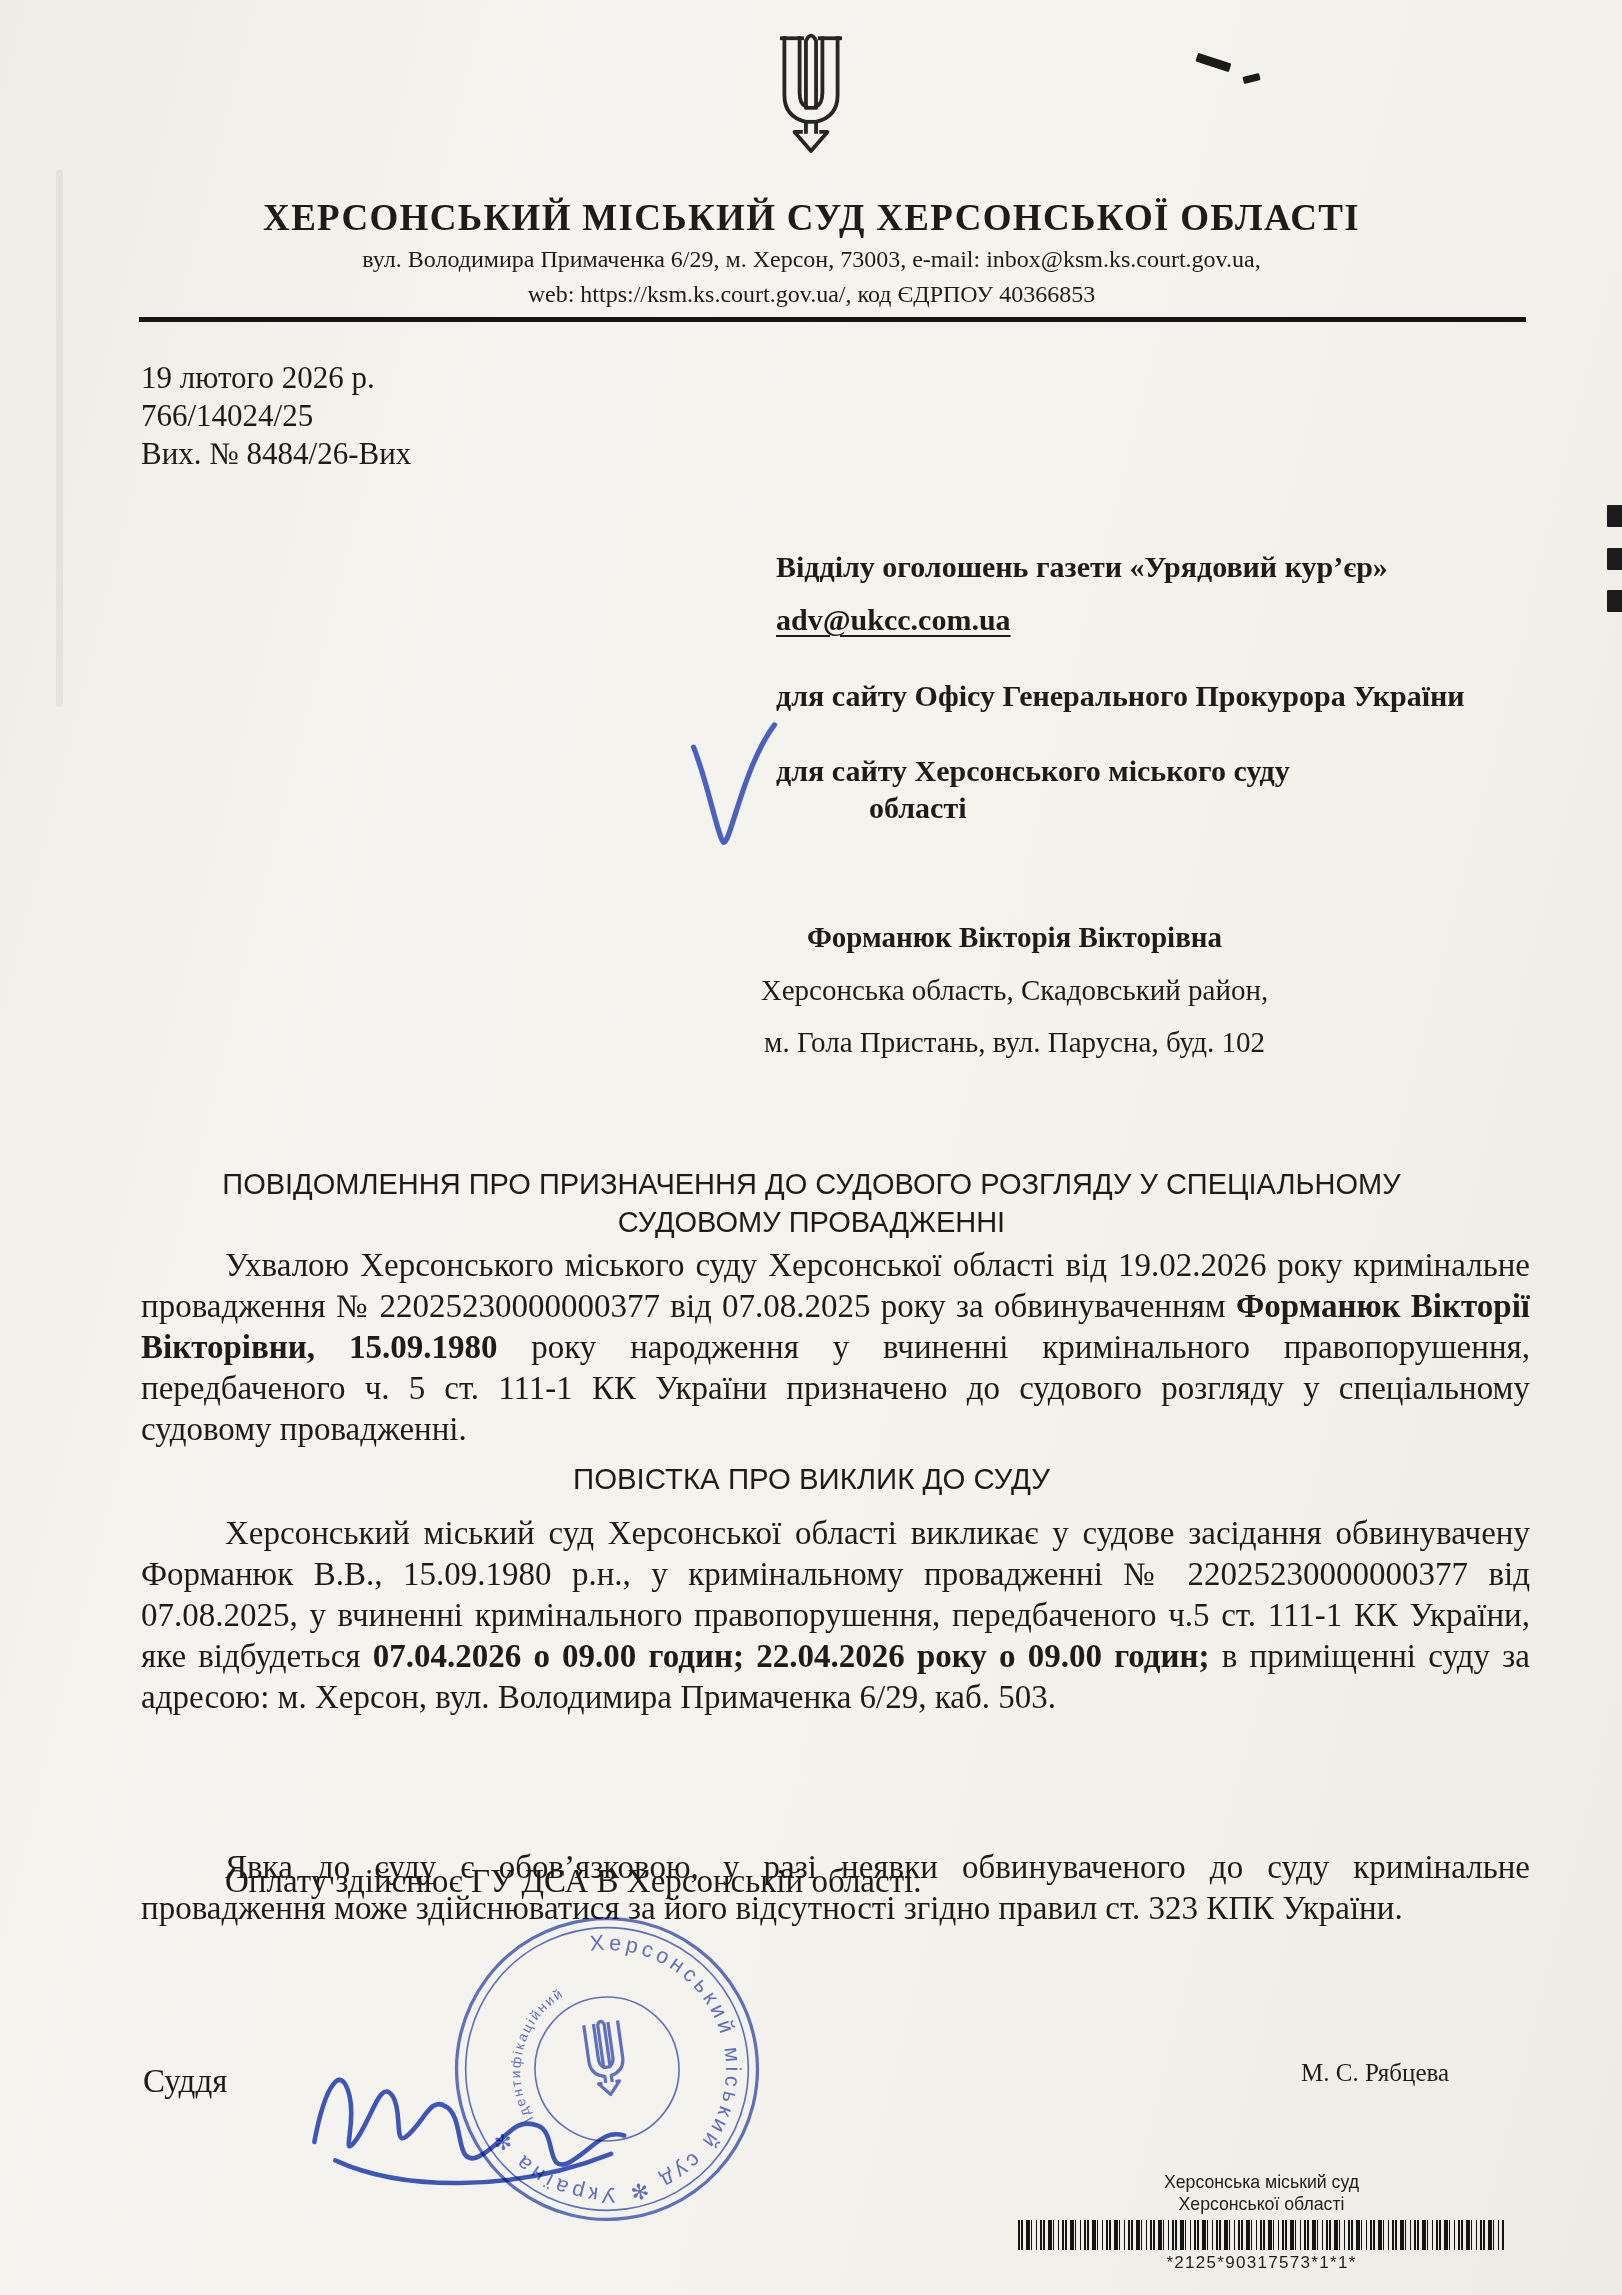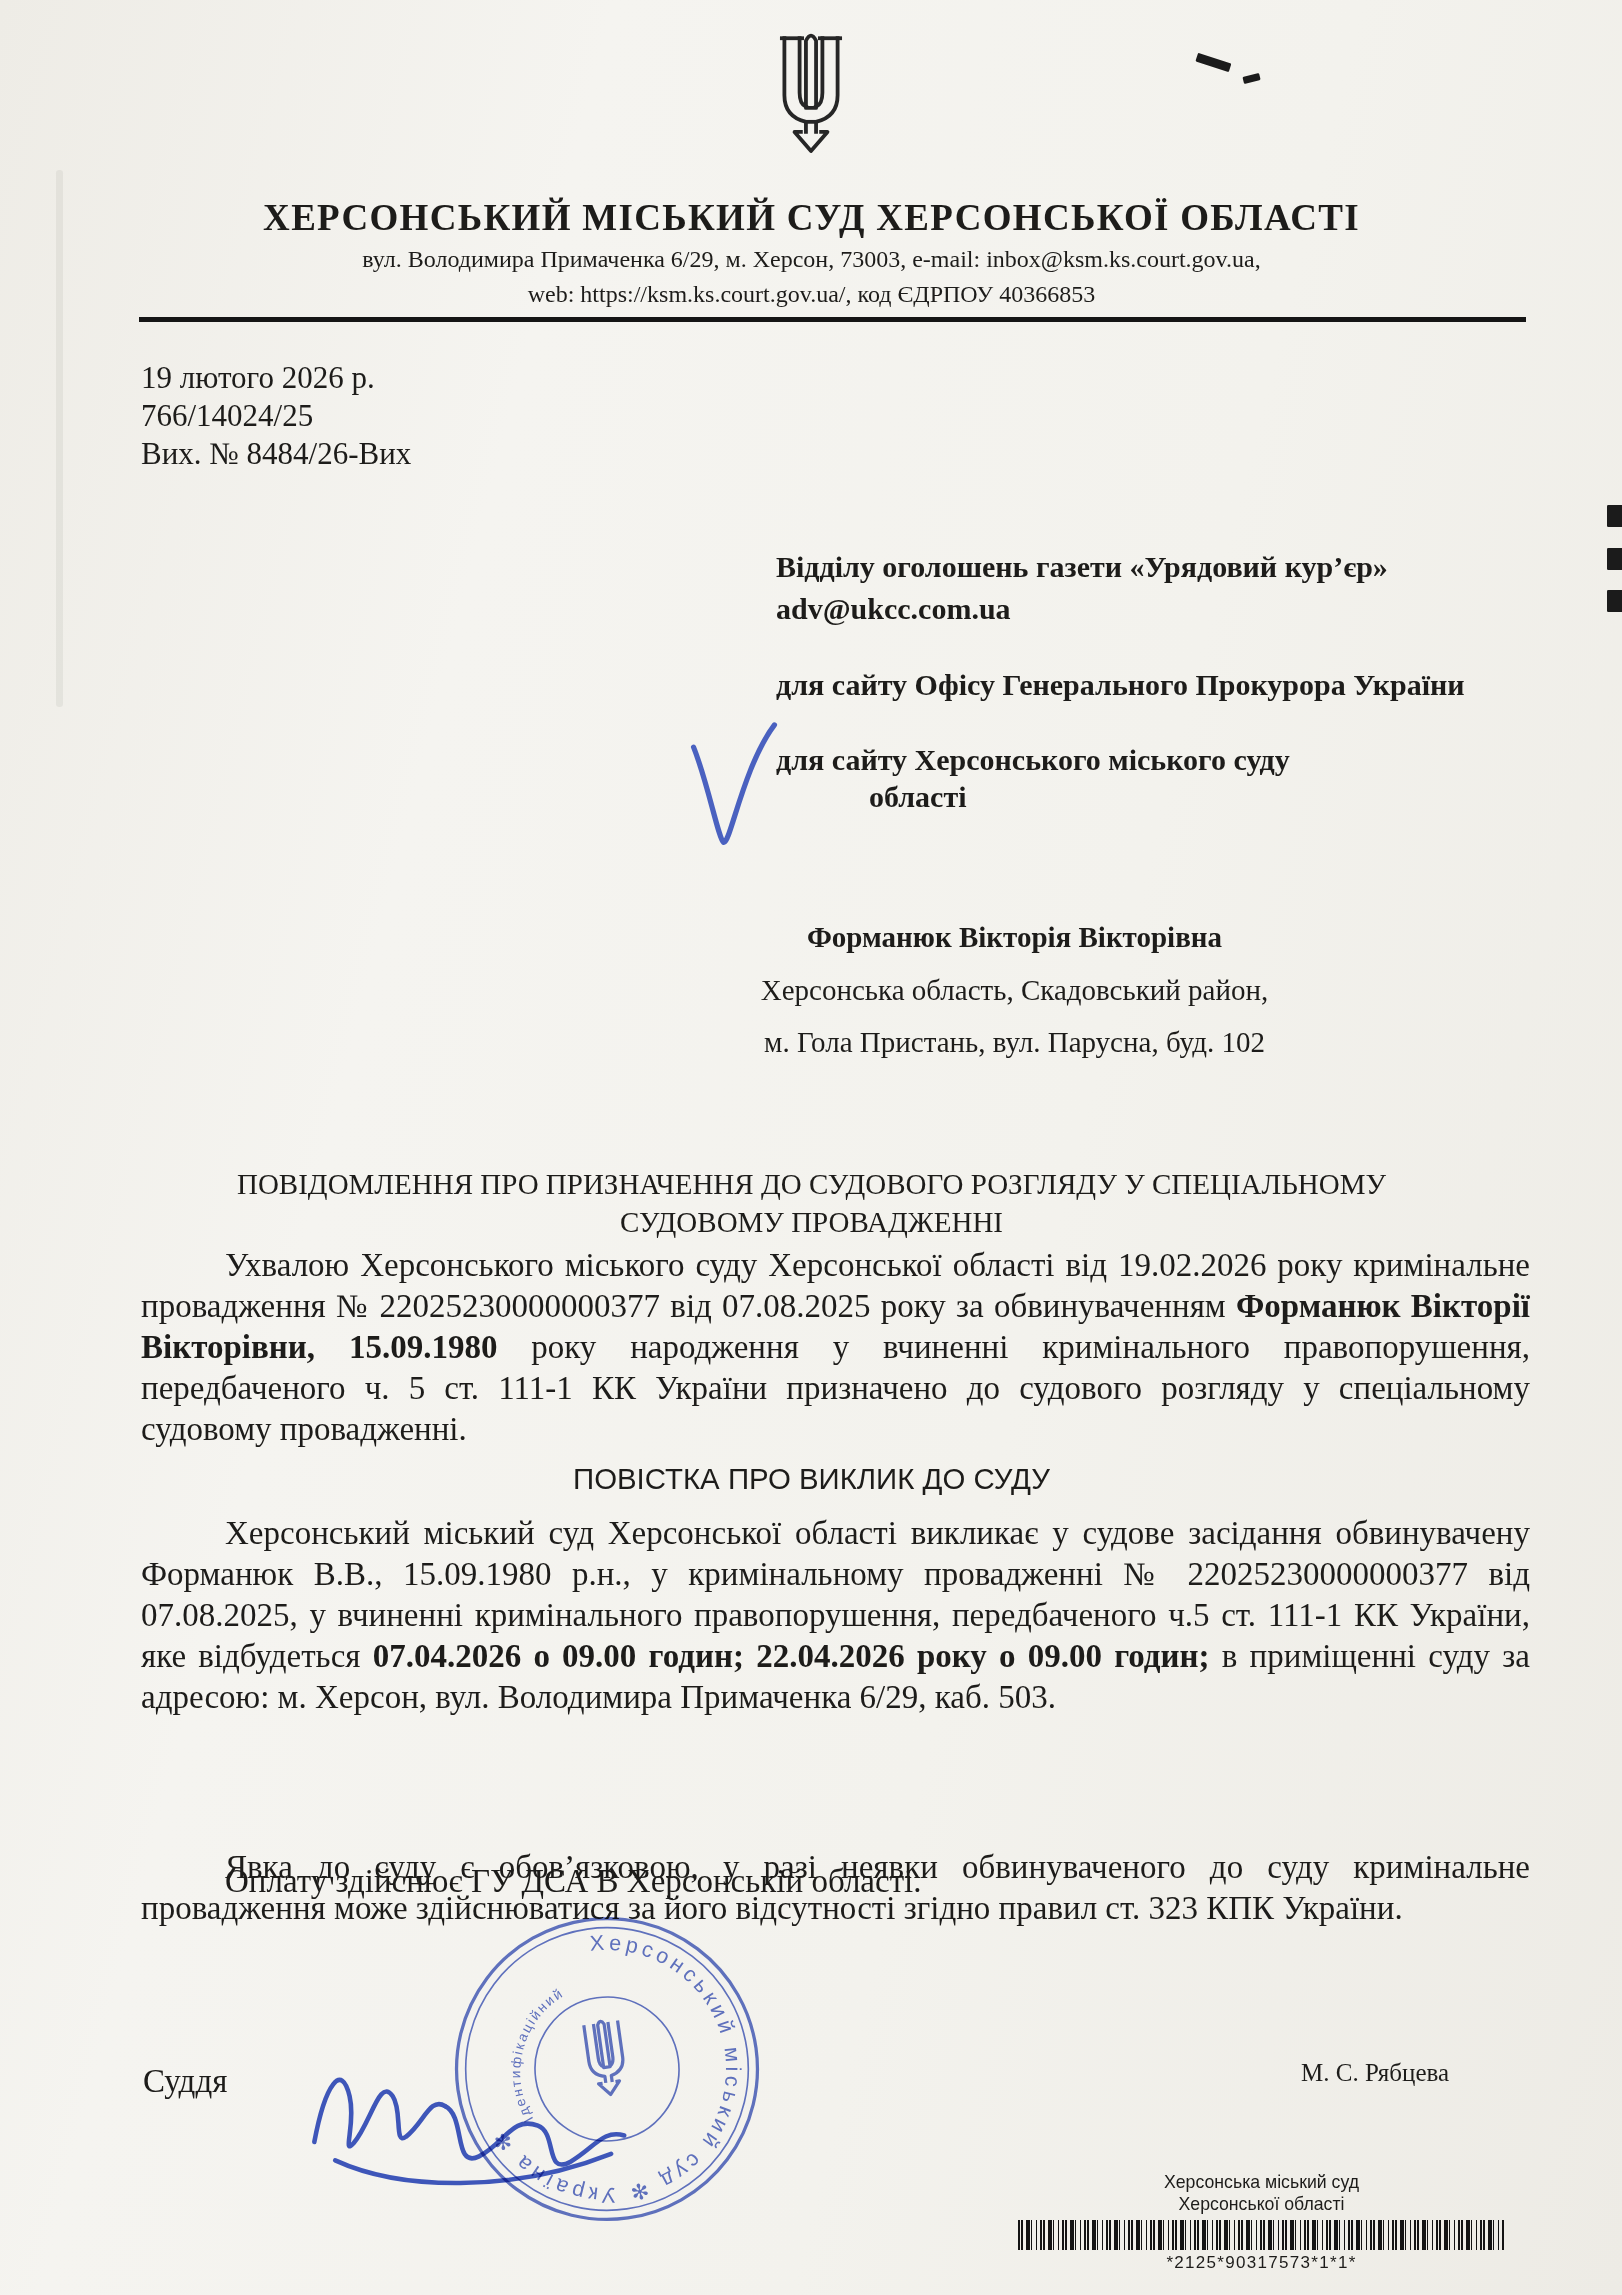--- a/index.html
+++ b/index.html
@@ -24,35 +24,35 @@
   .addr1{ top:246px; }
   .addr2{ top:281px; }
   .rule{ left:139px; top:317px; width:1387px; height:5.2px; background:#151515; }
 
   
   .meta{ left:141px; top:359px; font-size:31px; line-height:38px; }
 
   
   .recipients{ left:776px; top:548px; width:772px; font-size:30px; font-weight:bold; line-height:37px; }
   .recipients .email{
-    display:inline-block; margin-top:5px;
-    text-decoration-thickness:2px; text-underline-offset:4.6px;
+    display:inline-block; margin-top:16px;
+    text-decoration:underline; text-decoration-thickness:2px; text-underline-offset:4.6px;
   }
   .recipients .r2{ margin-top:39px; }
   .recipients .r3a{ margin-top:38px; }
   .recipients .r3c{ padding-left:93px; }
 
   .person{ left:733px; top:921px; width:563px; text-align:center; }
   .person .name{ font-weight:bold; font-size:29px; }
   .person .a1, .person .a2{ font-size:29px; margin-top:19.6px; }
 
   
   .main-heading{
     left:0; top:1165px; width:100%; text-align:center;
-    font-family:Liberation Serif, serif; font-size:29px; line-height:38px;
+    font-family:Liberation Sans, sans-serif; font-size:29px; line-height:38px;
   }
   .para{
     left:141px; width:1389px;
     font-size:33px; line-height:41px; text-align:justify; text-indent:84px;
   }
   .p1{ top:1245px; }
   .summons-heading{
     left:0; top:1462px; width:100%; text-align:center;
     font-family:"Liberation Sans", sans-serif; font-size:29.4px;
   }

